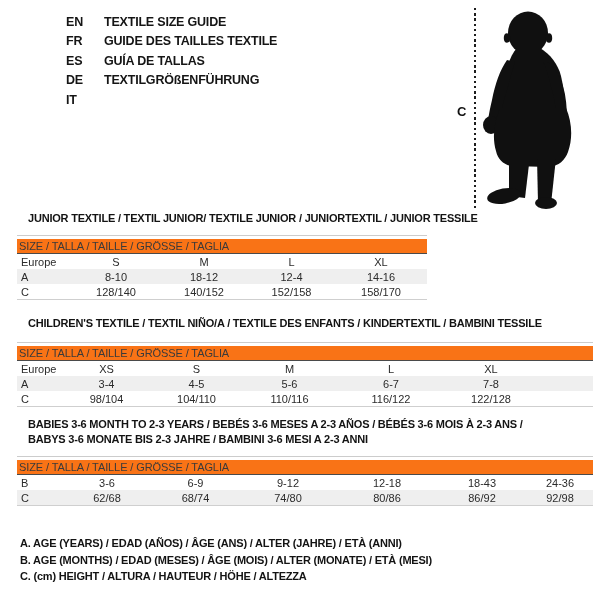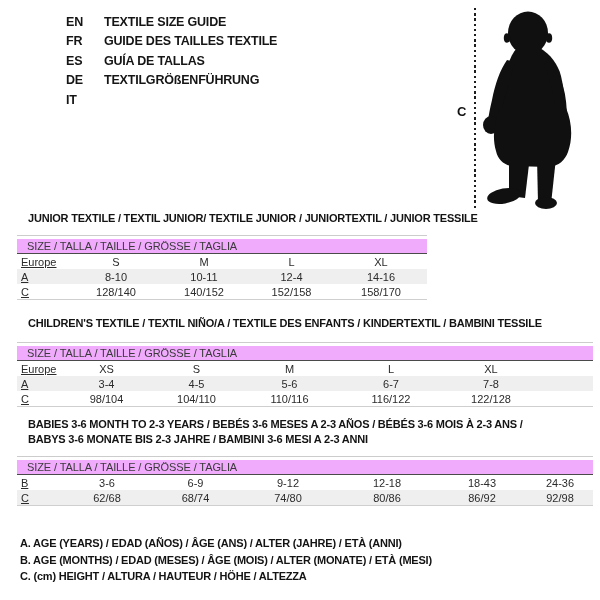--- a/index.html
+++ b/index.html
@@ -20,26 +20,26 @@
   .baby-svg{position:absolute;left:30px;top:10px;}
 
   
   .sec-title{position:absolute;left:28px;font-size:11px;font-weight:bold;
              letter-spacing:-0.2px;color:#131313;white-space:nowrap;}
   .sec-title.two-line{white-space:normal;width:570px;line-height:14.5px;}
 
   
   .tblwrap{position:absolute;left:17px;}
   .hairline{position:absolute;left:0;top:-4px;width:100%;height:1px;background:#cccccc;}
-  .band{height:14px;line-height:14px;background:#f0abfc;color:#3a3a3a;
-        font-size:11px;padding-left:10px;border-bottom:1.5px solid #4a4a4a;
+  .band{height:14px;line-height:14px;background:#f97316;color:#3a3a3a;
+        font-size:11px;padding-left:2px;border-bottom:1.5px solid #4a4a4a;
         letter-spacing:-0.1px;}
   table{border-collapse:collapse;table-layout:fixed;font-size:11px;color:#2b2b2b;}
   td{height:15px;padding:0;text-align:center;white-space:nowrap;overflow:visible;}
-  td.lbl{text-align:left;padding-left:4px;text-decoration:underline;}
+  td.lbl{text-align:left;padding-left:4px;}
   tr.stripe td{background:#efefef;}
   tr.lastrow td{border-bottom:1px solid #cfcfcf;}
 
   
   .legend{position:absolute;left:20px;top:535px;font-size:11px;font-weight:bold;
           line-height:16.5px;letter-spacing:-0.2px;color:#131313;}
 </style>
 </head>
 <body>
 
@@ -105,21 +105,21 @@
         <tr>
           <td class="lbl">Europe</td>
           <td>S</td>
           <td>M</td>
           <td>L</td>
           <td>XL</td>
         </tr>
         <tr class="stripe">
           <td class="lbl">A</td>
           <td>8-10</td>
-          <td>10-11</td>
+          <td>18-12</td>
           <td>12-4</td>
           <td>14-16</td>
         </tr>
         <tr class="lastrow">
           <td class="lbl">C</td>
           <td>128/140</td>
           <td>140/152</td>
           <td>152/158</td>
           <td>158/170</td>
         </tr>

